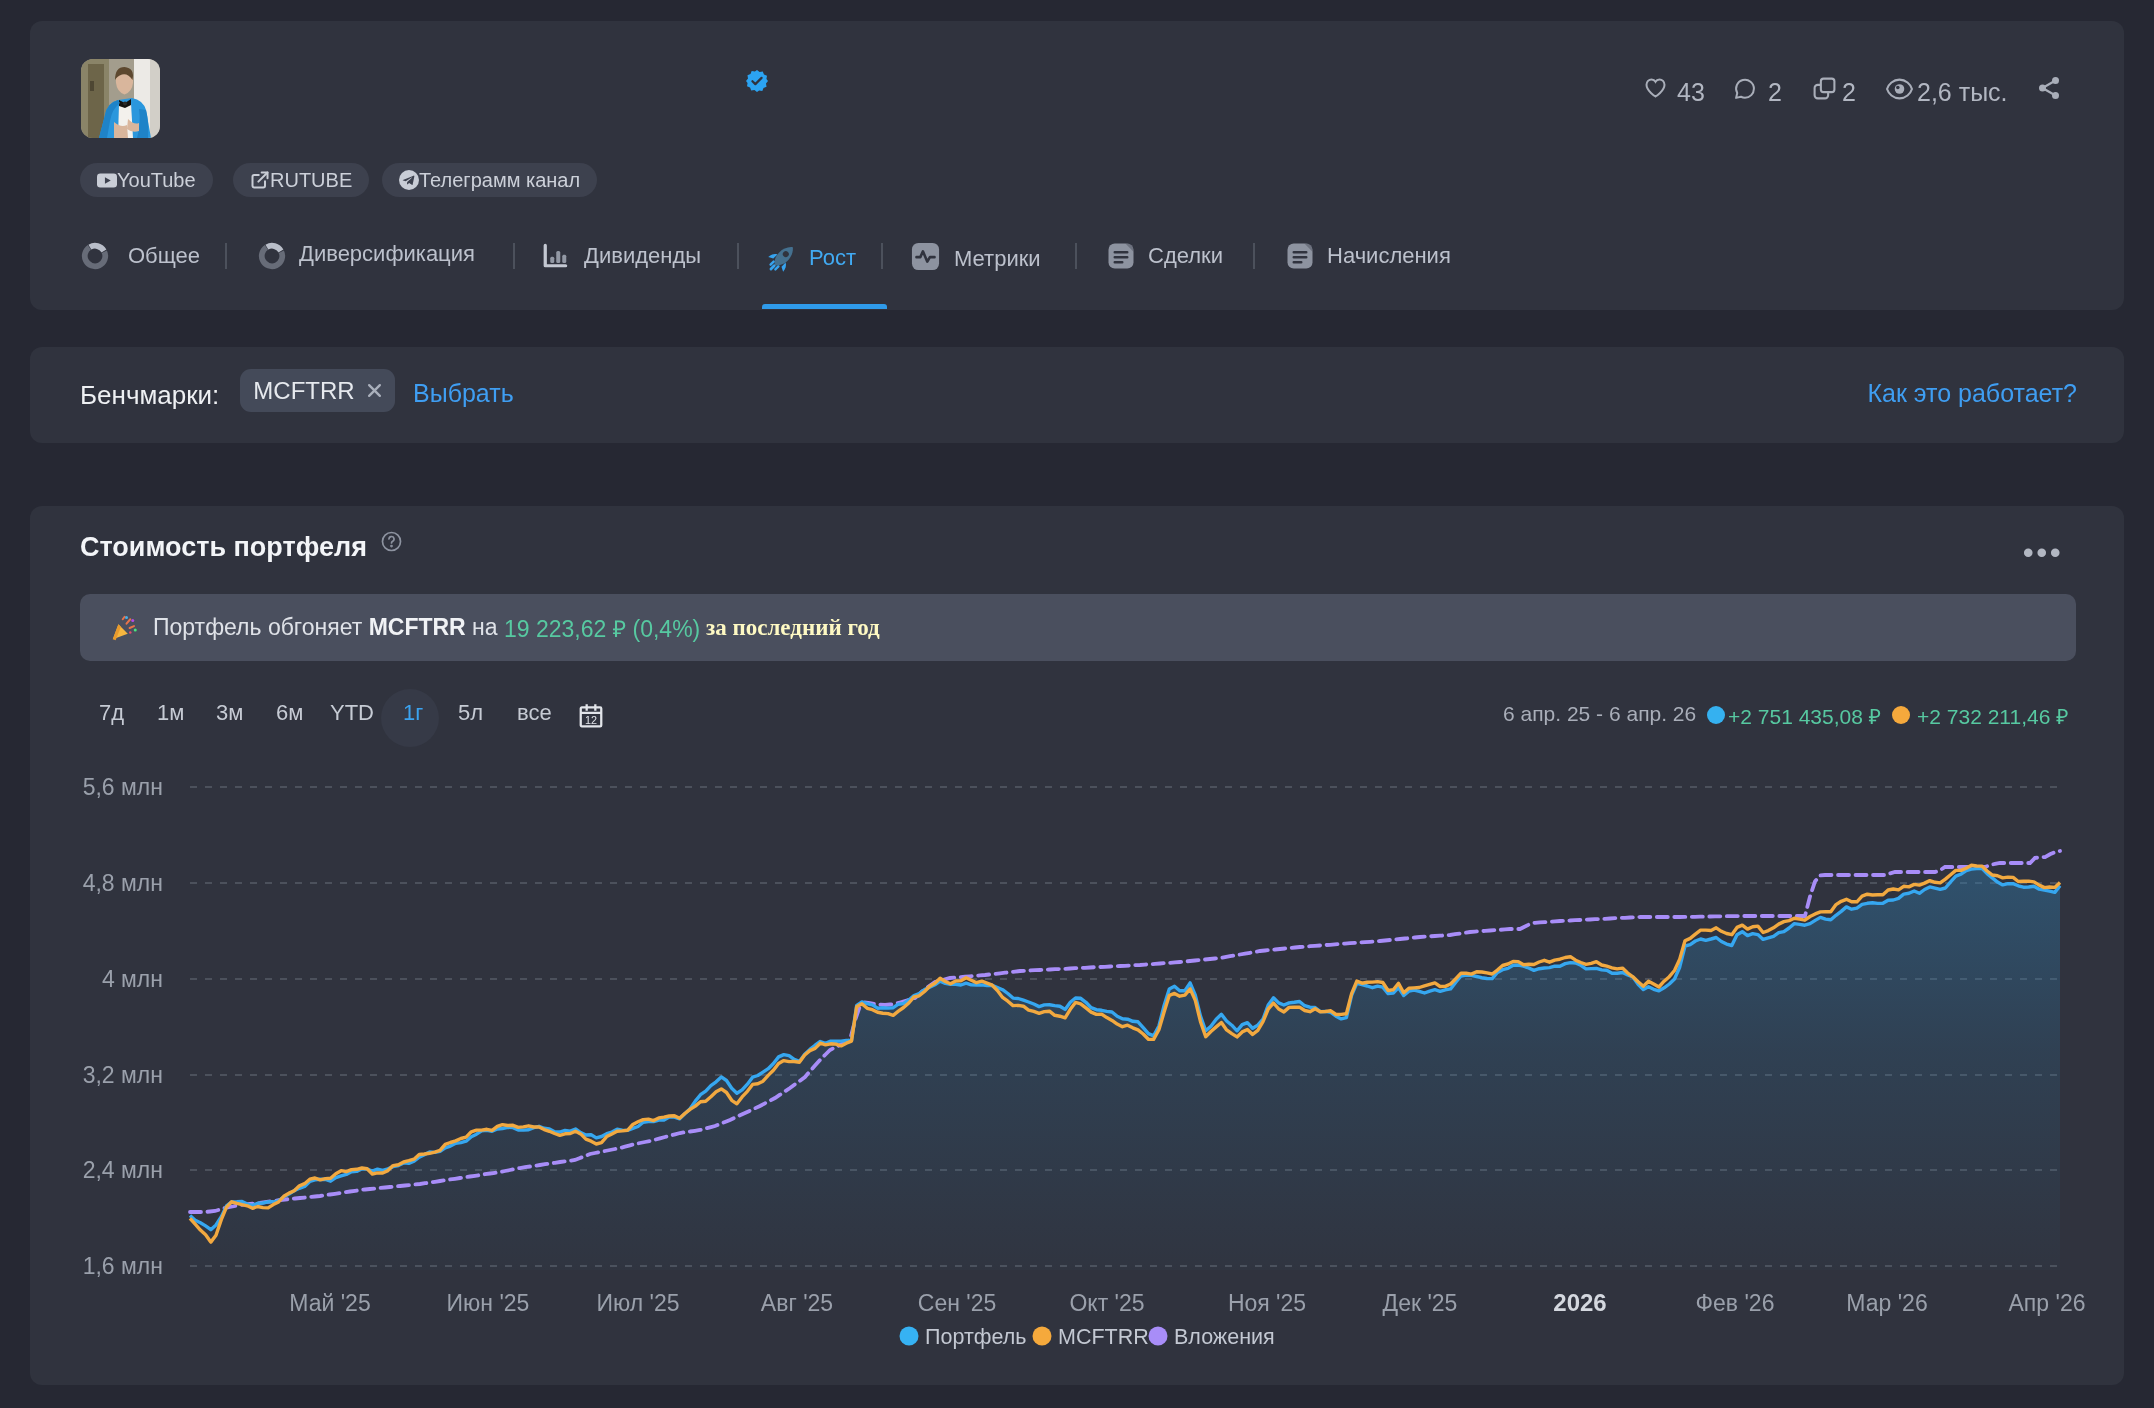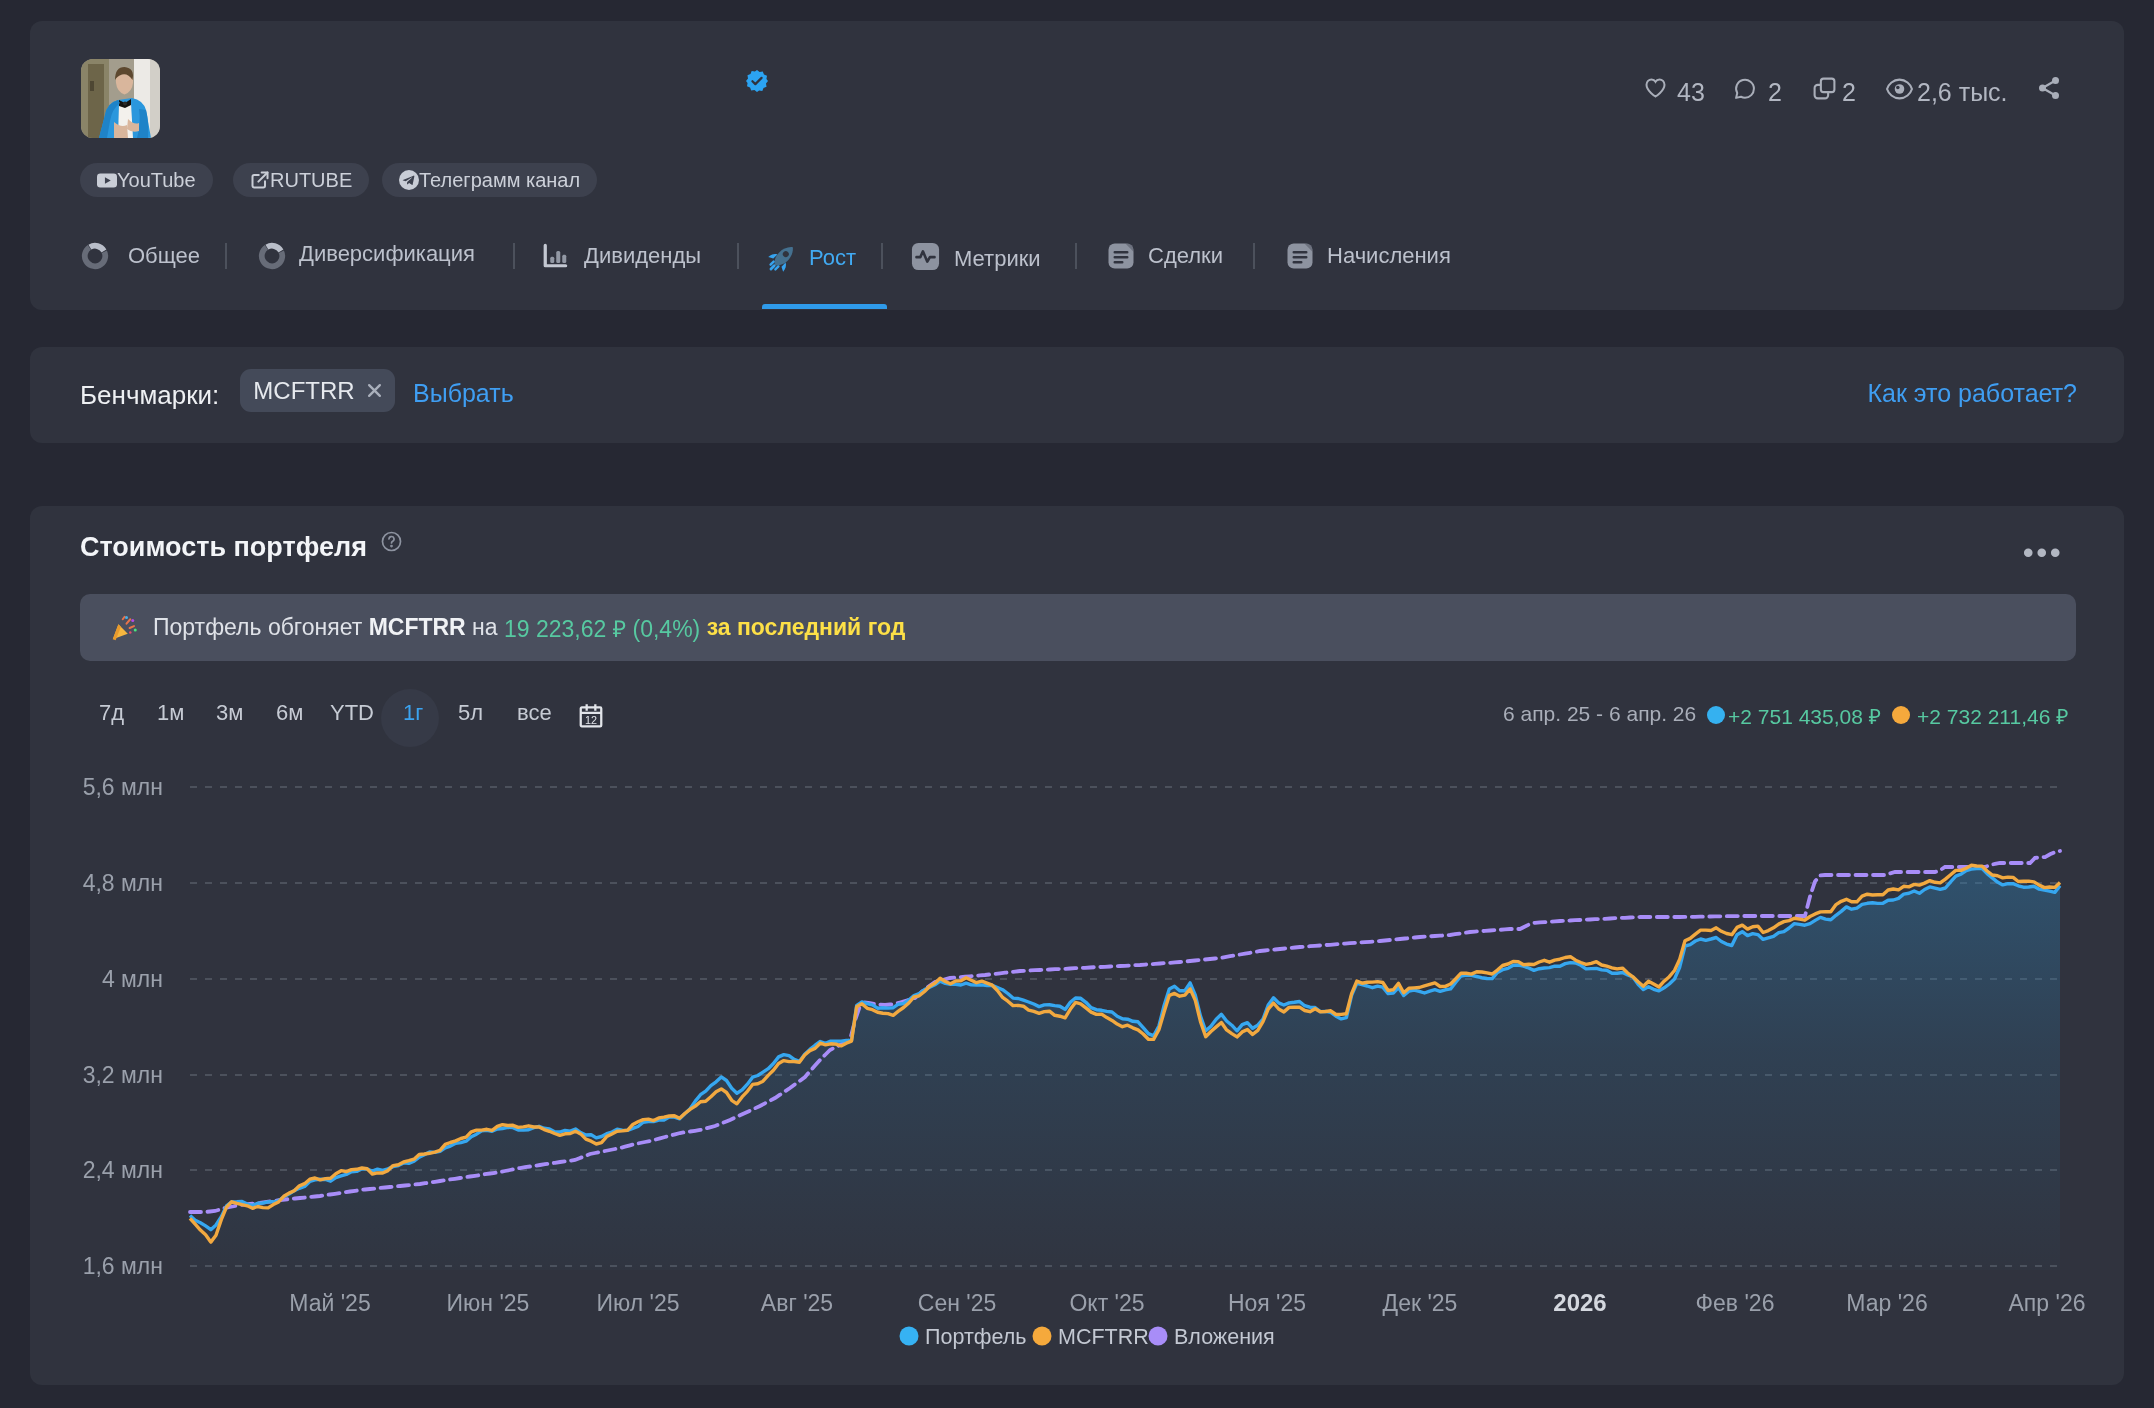--- a/index.html
+++ b/index.html
@@ -204,21 +204,21 @@
       <path d="M11 5l1.5-2M14 8.5l3-3.5M16.5 12l3.5-1.5" stroke="#e8734a" stroke-width="1.6" fill="none" stroke-linecap="round"></path>
       <circle cx="14" cy="3.5" r="1.2" fill="#49b0e8"></circle>
           <circle cx="19" cy="6" r="1.2" fill="#b14ae8"></circle>
           <circle cx="21" cy="13.5" r="1.2" fill="#4ae87e"></circle>
           <circle cx="17" cy="15.5" r="1" fill="#e84a6f"></circle>
     </svg>
     <span>Портфель обгоняет&nbsp;</span>
         <span style="font-weight:bold; color:#f0f2f5;">MCFTRR</span>
         <span>&nbsp;на&nbsp;</span>
         <span style="color:#57c9a1;">19 223,62 ₽ (0,4%)</span>
-        <span style="font-weight:bold; color:#fde047;">&nbsp;за последний год</span>
+        <span style="font-weight:bold; color:#fef9c3;font-family:Liberation Serif, serif;">&nbsp;за последний год</span>
   </div>
 
   <div class="abs" style="left:351px; top:183px; width:58px; height:58px; border-radius:50%; background:#363a47;"></div>
   <div class="abs rng" style="left:69px;">7д</div>
   <div class="abs rng" style="left:127px;">1м</div>
   <div class="abs rng" style="left:186px;">3м</div>
   <div class="abs rng" style="left:246px;">6м</div>
   <div class="abs rng" style="left:300px;">YTD</div>
   <div class="abs rng" style="left:373px; color:#3ba3f0;">1г</div>
   <div class="abs rng" style="left:428px;">5л</div>

